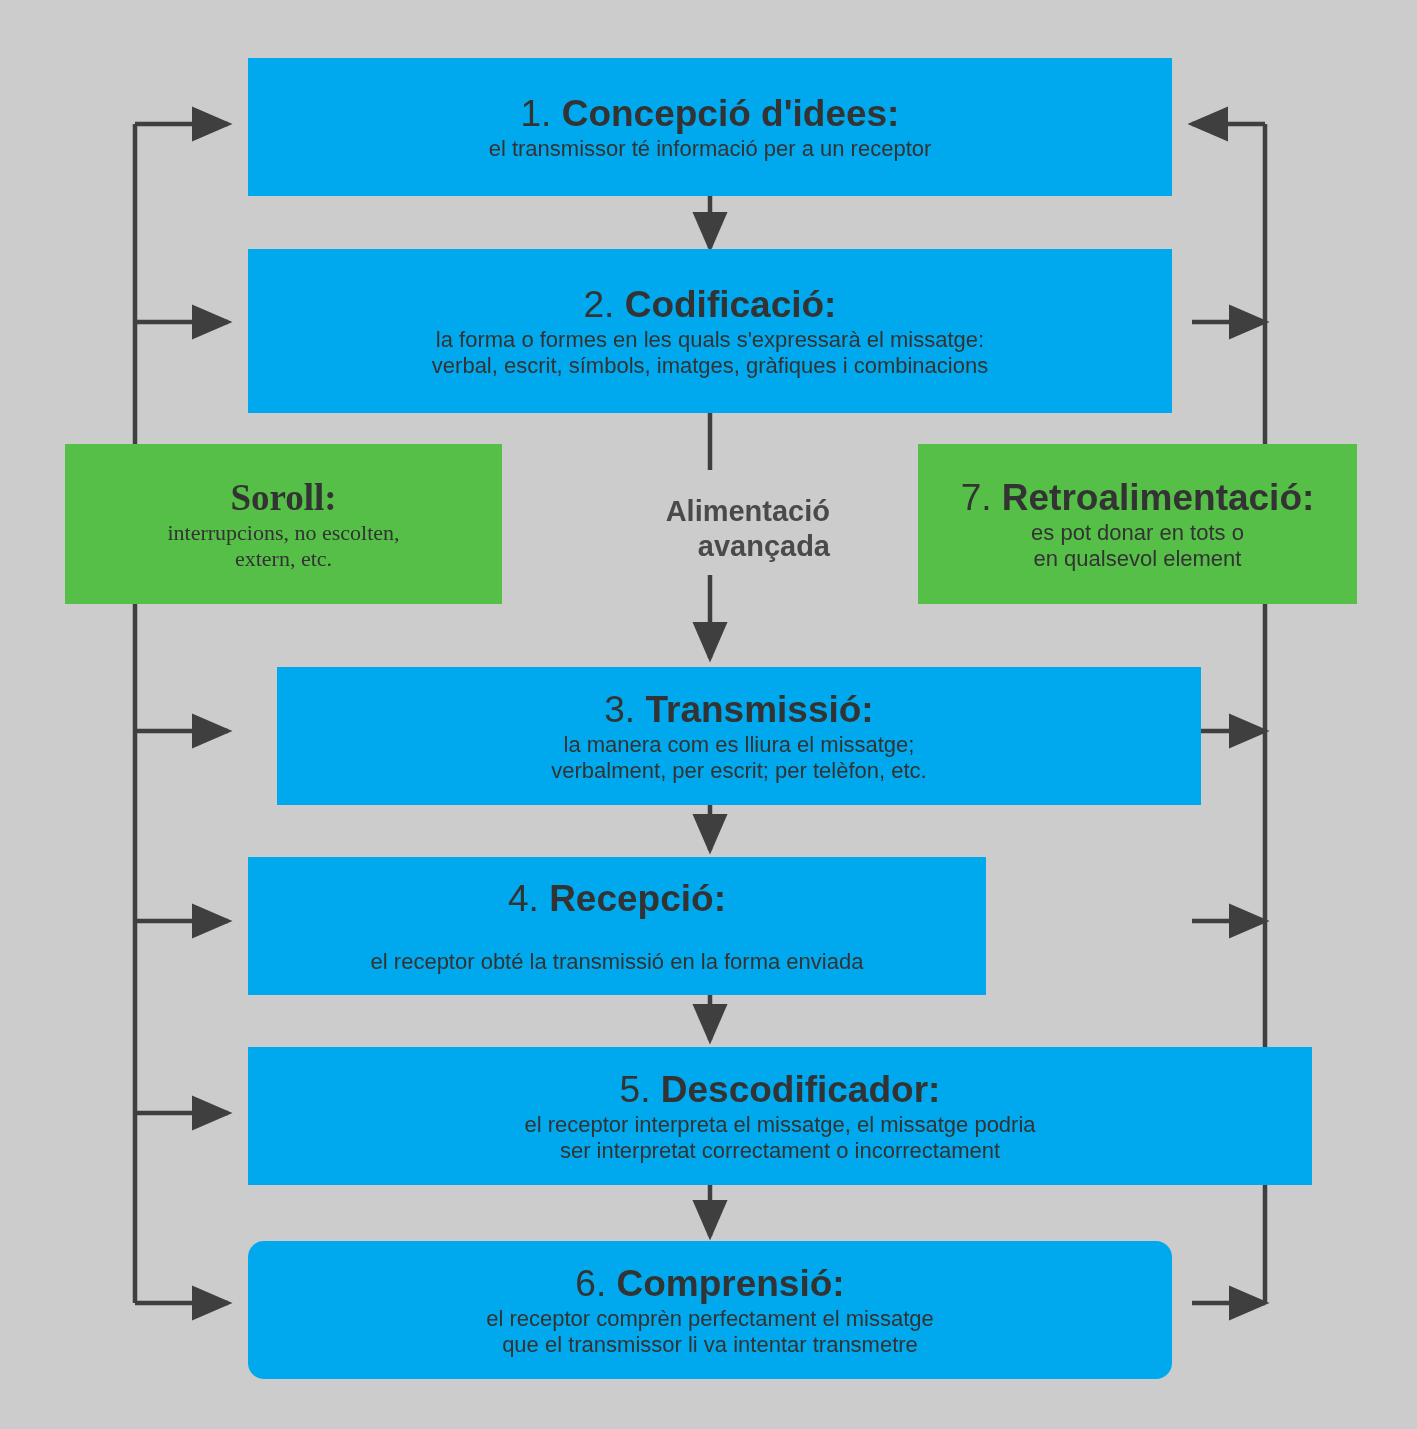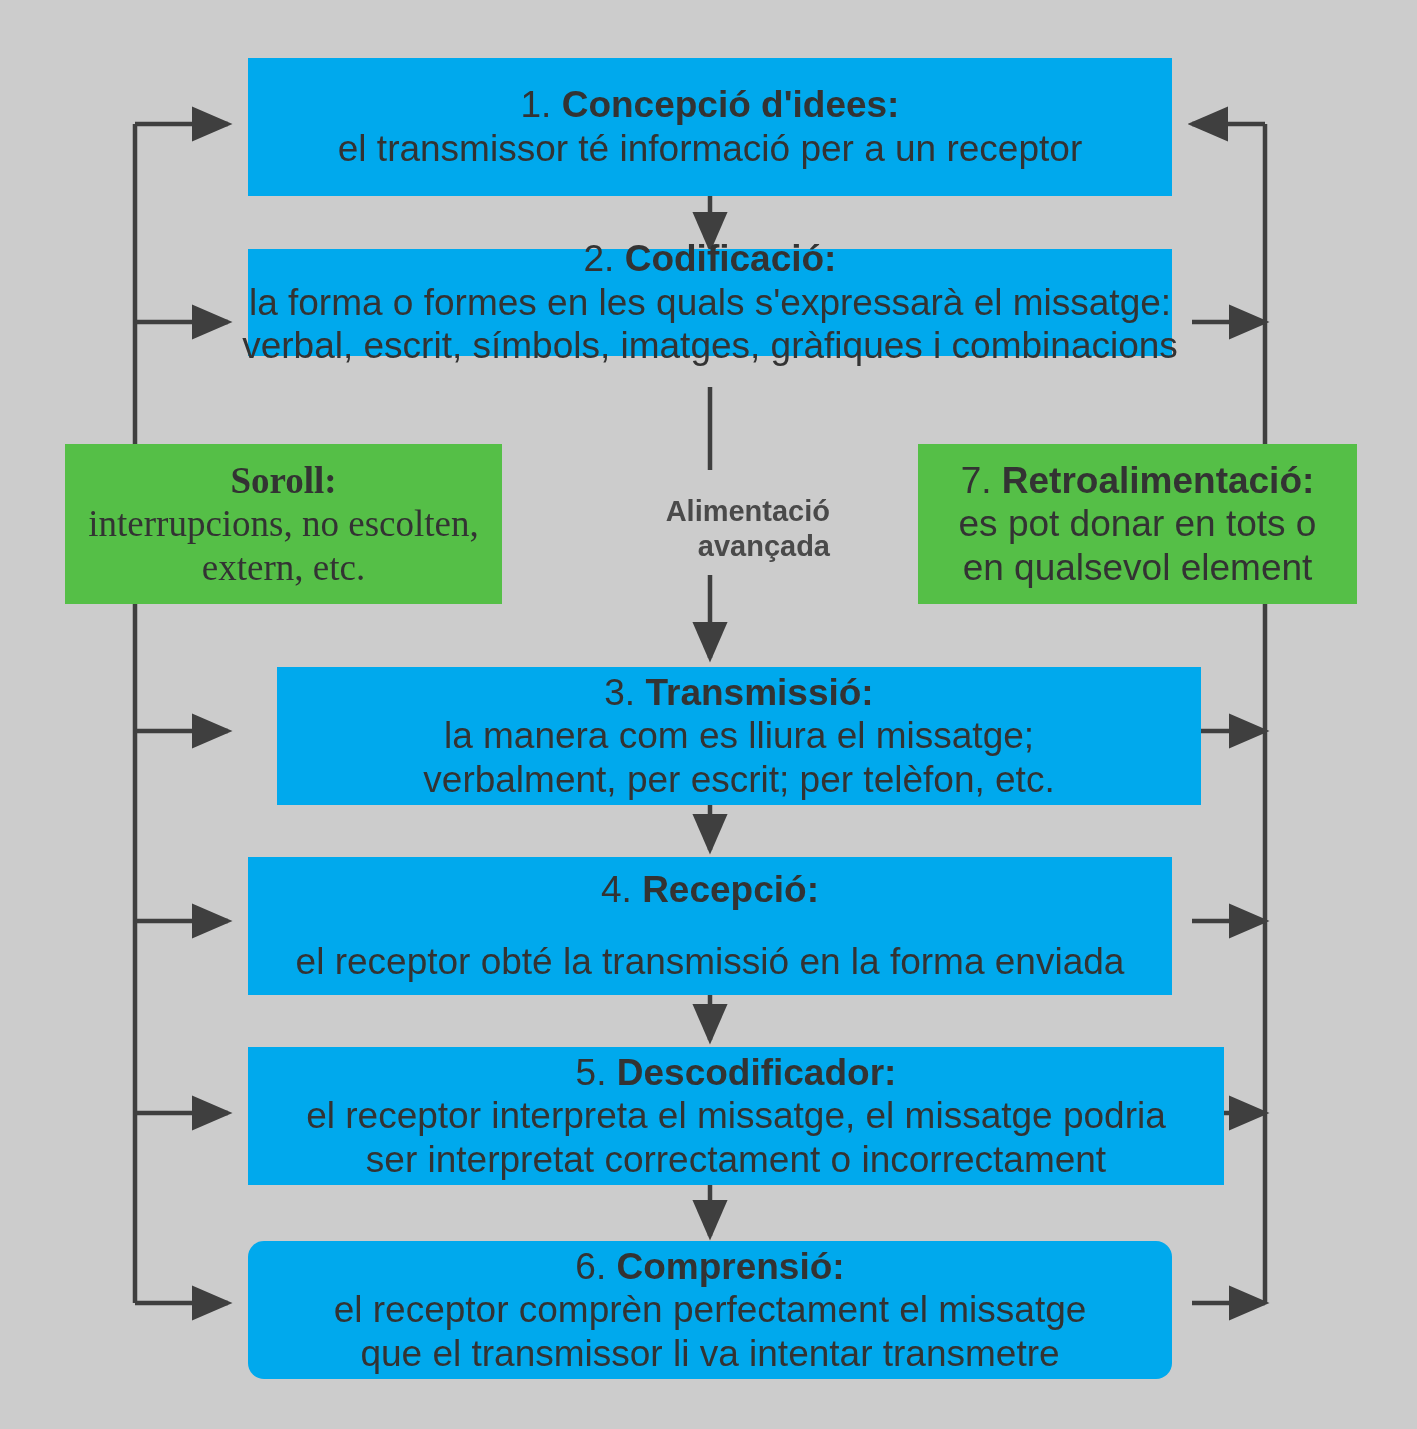--- a/index.html
+++ b/index.html
@@ -40,21 +40,21 @@
     z-index: 3;
   }
   .node.blue  { background: #00a9ed; }
   .node.green { background: #55bf47; }
   .node .ttl {
     font-size: 37px;
     white-space: nowrap;
   }
   .node .ttl b { font-weight: bold; }
   .node .ln {
-    font-size: 37px;
+    font-size: 22px;
     white-space: nowrap;
   }
   .sidelabel {
     position: absolute;
     text-align: right;
     font-size: 29px;
     font-weight: bold;
     color: #4a4a4a;
     line-height: 1.2;
     z-index: 3;
@@ -112,21 +112,21 @@
   </svg>
 
   <div class="node blue" style="left:248px; top:58px; width:924px; height:138px;">
     <div class="ttl">
       <span>1.</span>
       <b>Concepció d'idees:</b>
     </div>
     <div class="ln">el transmissor té informació per a un receptor</div>
   </div>
 
-  <div class="node blue" style="left:248px; top:249px; width:924px; height:107px;">
+  <div class="node blue" style="left:248px; top:249px; width:924px; height:164px;">
     <div class="ttl">
       <span>2.</span>
       <b>Codificació:</b>
     </div>
     <div class="ln">la forma o formes en les quals s'expressarà el missatge:</div>
     <div class="ln">verbal, escrit, símbols, imatges, gràfiques i combinacions</div>
   </div>
 
   <div class="node green" style="left:65px; top:444px; width:437px; height:160px;font-family:Liberation Serif, serif;">
     <div class="ttl">
@@ -152,29 +152,29 @@
 
   <div class="node blue" style="left:248px; top:667px; width:924px; height:138px;margin-left:29px;">
     <div class="ttl">
       <span>3.</span>
       <b>Transmissió:</b>
     </div>
     <div class="ln">la manera com es lliura el missatge;</div>
     <div class="ln">verbalment, per escrit; per telèfon, etc.</div>
   </div>
 
-  <div class="node blue" style="left:248px; top:857px; width:924px; height:138px;gap:28px;">
+  <div class="node blue" style="left:248px; top:857px; width:738px; height:138px;gap:28px;">
     <div class="ttl">
       <span>4.</span>
       <b>Recepció:</b>
     </div>
     <div class="ln">el receptor obté la transmissió en la forma enviada</div>
   </div>
 
-  <div class="node blue" style="left:248px; top:1047px; width:976px; height:138px;">
+  <div class="node blue" style="left:248px; top:1047px; width:1064px; height:138px;">
     <div class="ttl">
       <span>5.</span>
       <b>Descodificador:</b>
     </div>
     <div class="ln">el receptor interpreta el missatge, el missatge podria</div>
     <div class="ln">ser interpretat correctament o incorrectament</div>
   </div>
 
   <div class="node blue" style="left:248px; top:1241px; width:924px; height:138px;border-radius:16px;">
     <div class="ttl">

